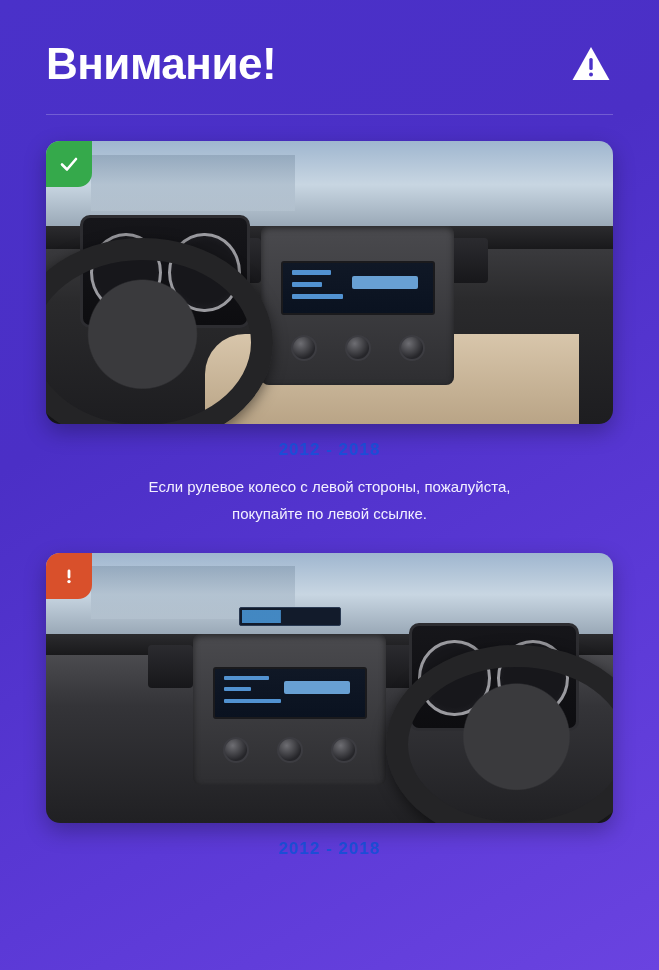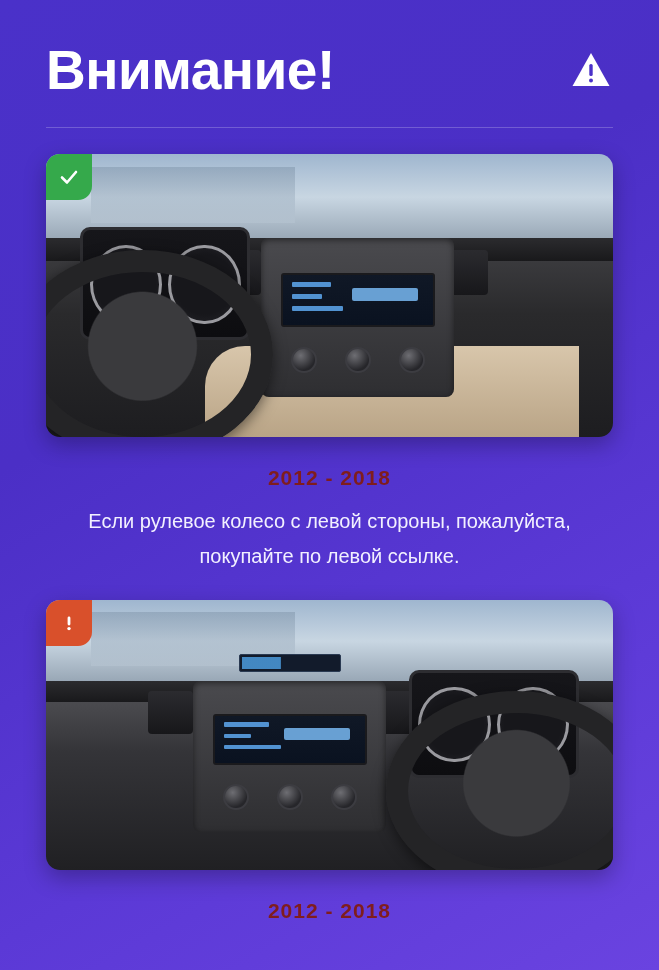--- a/index.html
+++ b/index.html
@@ -23,21 +23,21 @@
 
   
   .header {
     display: flex;
     align-items: center;
     justify-content: space-between;
     padding-top: 40px;
     padding-bottom: 26px;
   }
   .title {
-    font-size: 55px;
+    font-size: 44px;
     font-weight: bold;
     letter-spacing: -0.5px;
     line-height: 1.1;
     color: #ffffff;
   }
   .warn-icon {
     width: 44px;
     height: 44px;
     display: flex;
     align-items: center;
@@ -193,28 +193,28 @@
   }
   .hud::after {
     content:""; position:absolute; inset: 2px;
     background: linear-gradient(90deg, #4fa3e8 0 40%, rgba(0,0,0,0) 41%);
     opacity:.8;
   }
 
   
   .caption-block { text-align: center; }
   .year {
-    font-size: 21px;
+    font-size: 17px;
     font-weight: bold;
     letter-spacing: 1px;
-    margin-top: 29px;
-    color: #7f1d1d;
+    margin-top: 16px;
+    color: #1d4ed8;
   }
   .desc {
-    font-size: 20px;
+    font-size: 15px;
     line-height: 1.75;
     margin-top: 14px;
     color: #f2f0ff;
     font-weight: 400;
   }
   .gap-1 { height: 26px; }
 </style>
 </head>
 <body>
 

